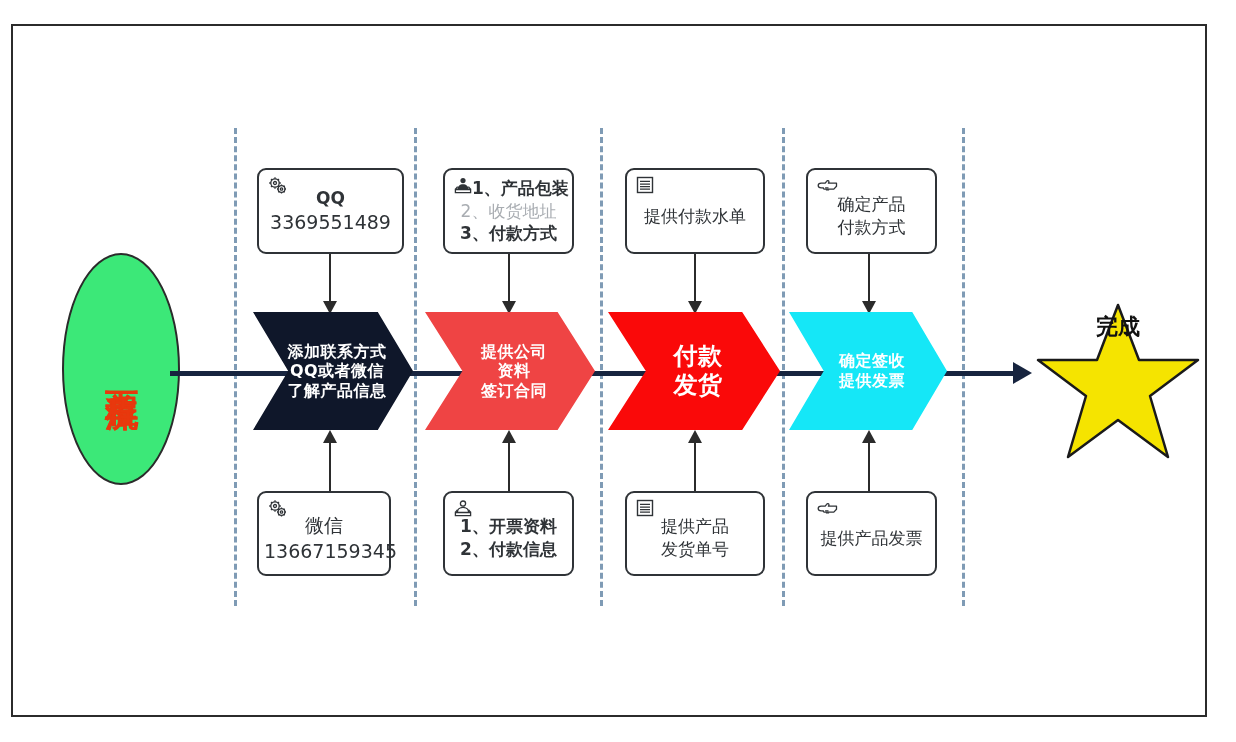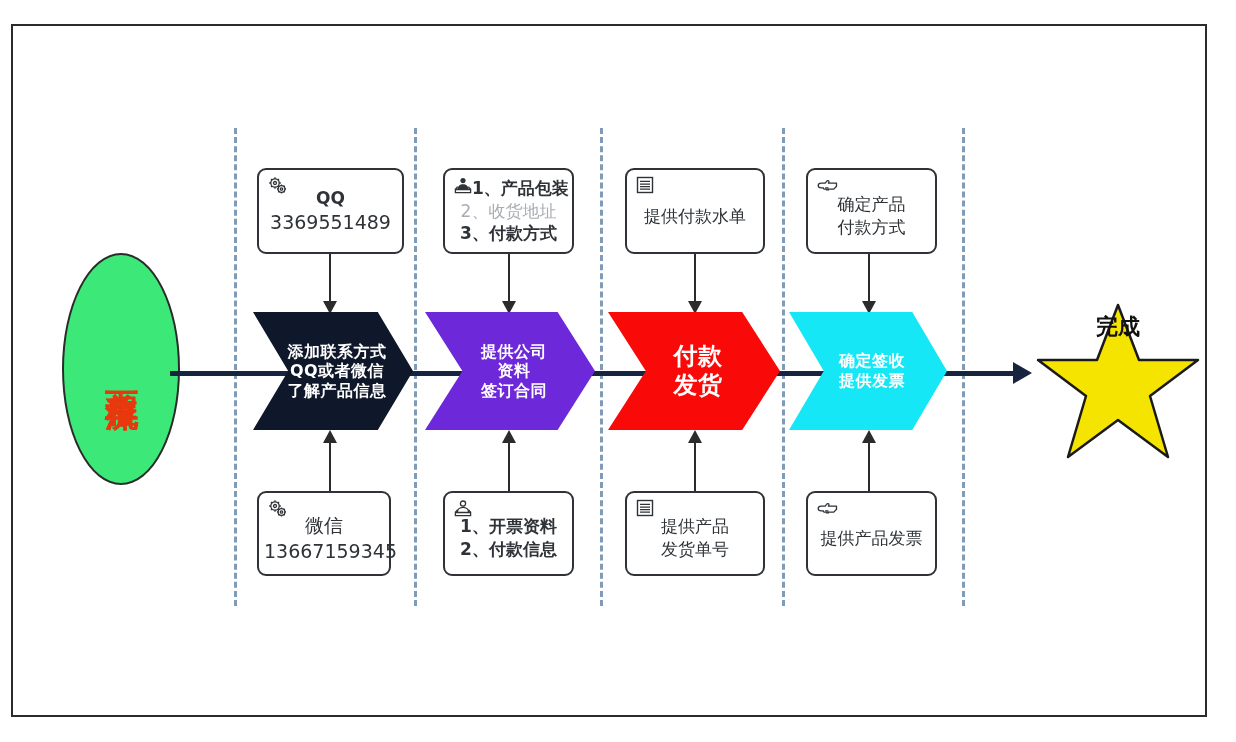--- a/index.html
+++ b/index.html
@@ -263,21 +263,21 @@
     </span>
     <div class="body">
       <span class="line lbl" style="padding-left:22px;">1、产品包装</span>
       <span class="line muted">2、收货地址</span>
       <span class="line lbl">3、付款方式</span>
     </div>
   </div>
   <div class="vline" style="left:508px; top:254px; height:52px;"></div>
   <div class="arrow-down" style="left:502px; top:301px;"></div>
 
-  <div class="chev" style="left:425px; top:312px; width:170px; height:118px; background:#6d28d9;">
+  <div class="chev" style="left:425px; top:312px; width:170px; height:118px; background:#ef4444;">
     <div class="ctxt" style="font-size:16px;">
       <div>提供公司</div>
       <div>资料</div>
       <div>签订合同</div>
     </div>
   </div>
 
   <div class="vline" style="left:508px; top:437px; height:56px;"></div>
   <div class="arrow-up" style="left:502px; top:430px;"></div>
   <div class="infobox" style="left:443px; top:491px; width:131px; height:85px;">

